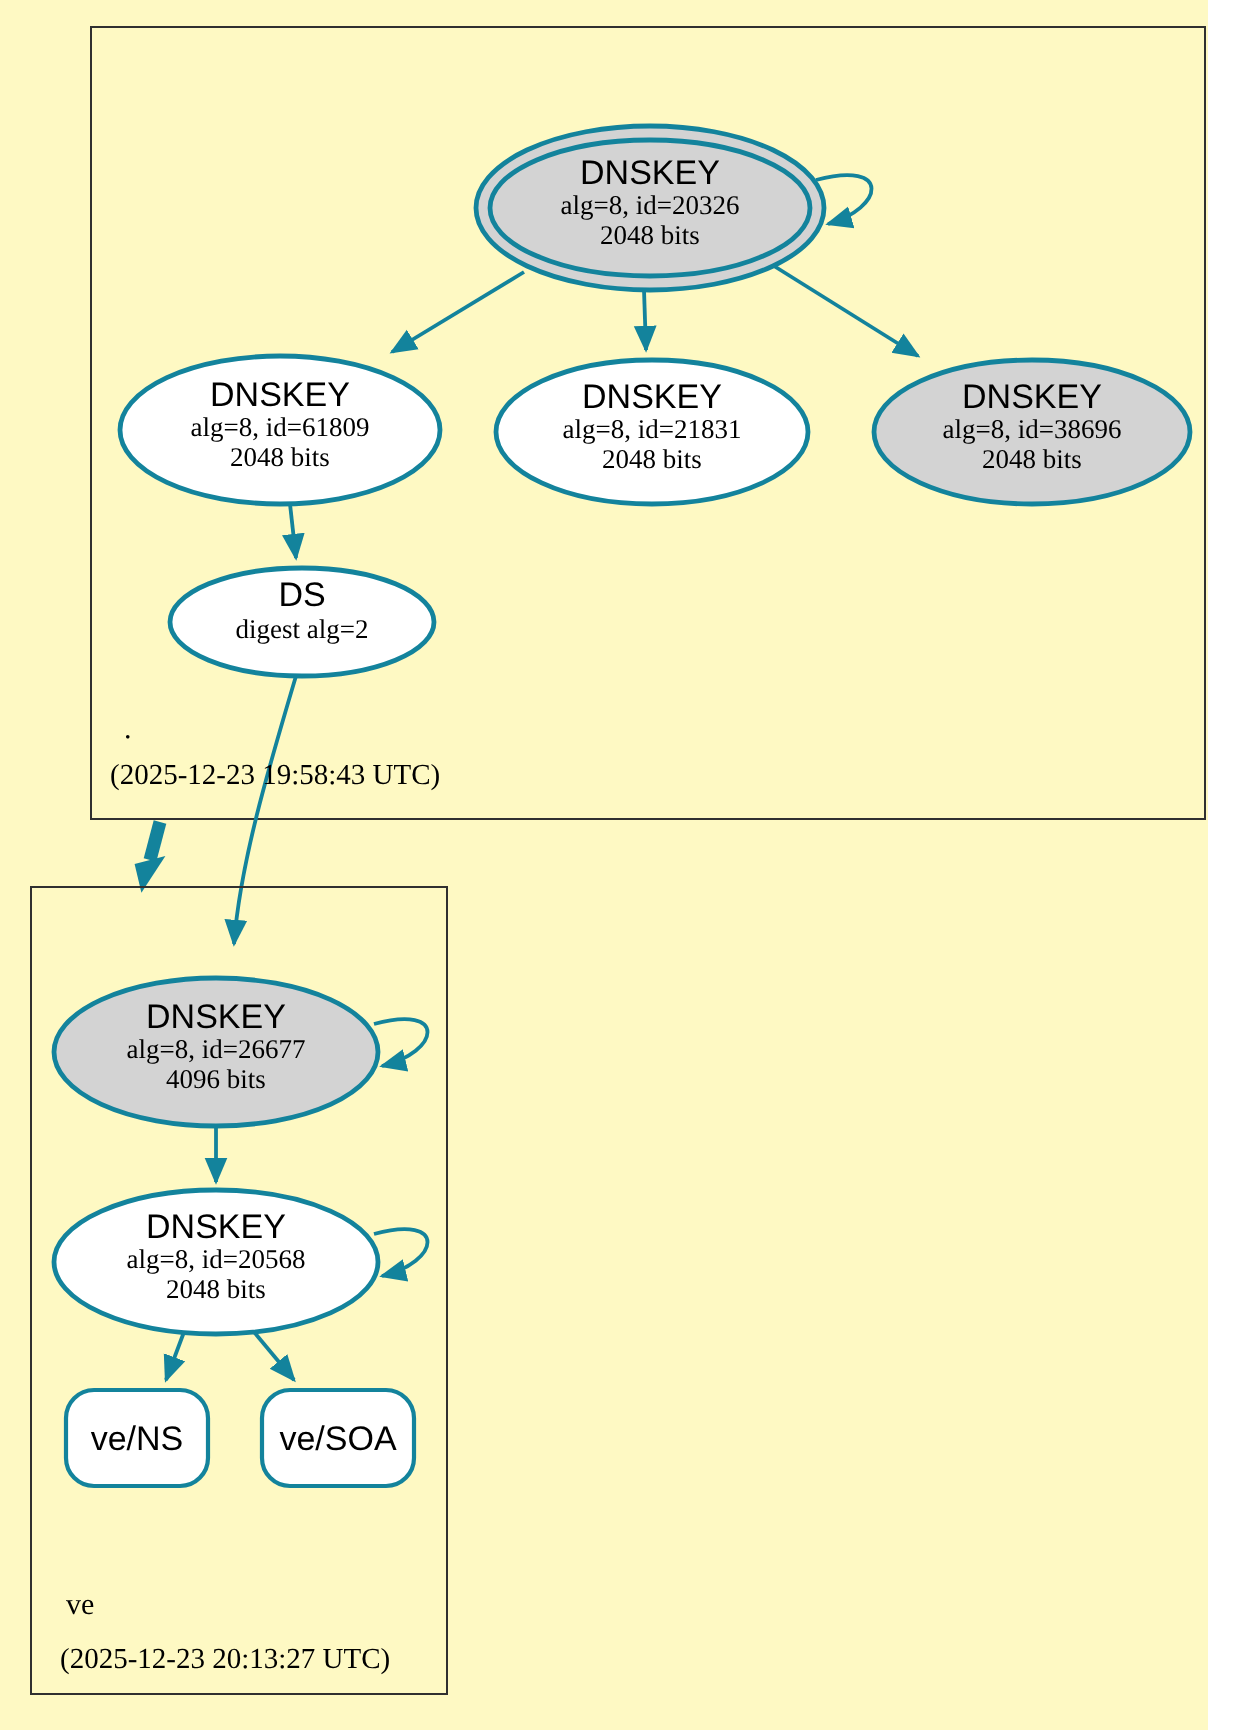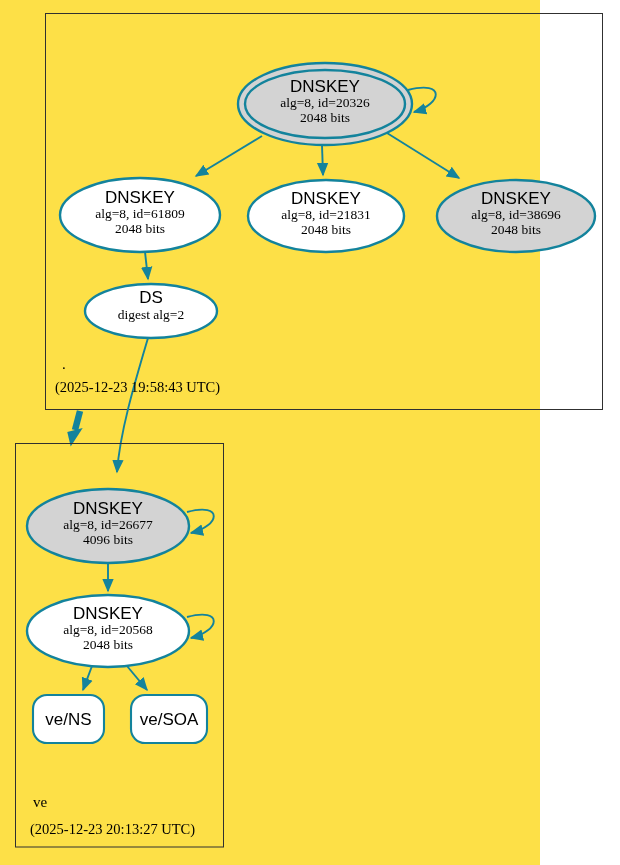--- a/index.html
+++ b/index.html
@@ -1,16 +1,16 @@
 <!DOCTYPE html>
 <html><head>
 <meta charset="utf-8">
 <style>
   html,body{margin:0;padding:0;background:#ffffff;}
-  .stage{position:relative;width:540px;height:865px;background:#fde047;
+  .stage{position:relative;width:604px;height:865px;background:#fef9c3;
          font-family:"Liberation Serif", serif;}
   svg{display:block;}
   .zone-box{fill:none;stroke:#303030;stroke-width:1;}
   .edge{fill:none;stroke:#13839c;stroke-width:1.9;}
   .edge-thick{fill:none;stroke:#13839c;stroke-width:6.5;}
   .node-stroke{stroke:#13839c;stroke-width:2.4;}
   .fill-gray{fill:#d3d3d3;}
   .fill-white{fill:#ffffff;}
   .fill-none{fill:none;}
   .arrow-fill{fill:#13839c;stroke:none;}

